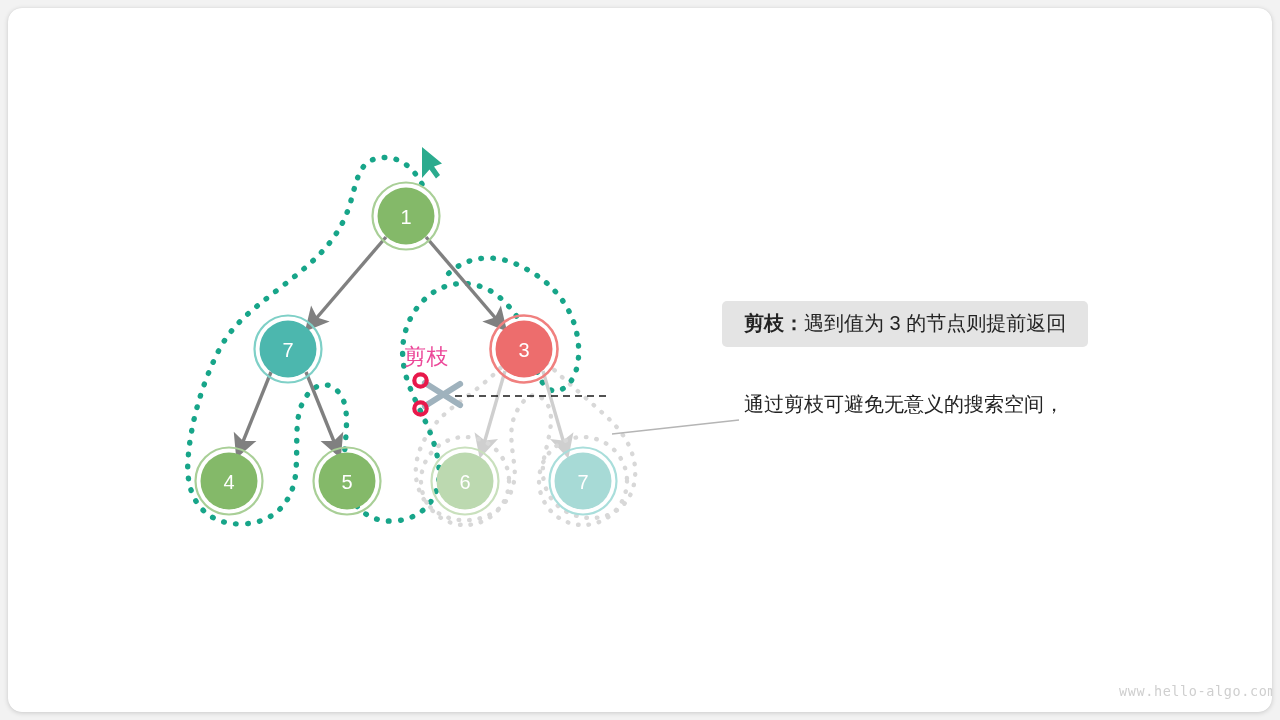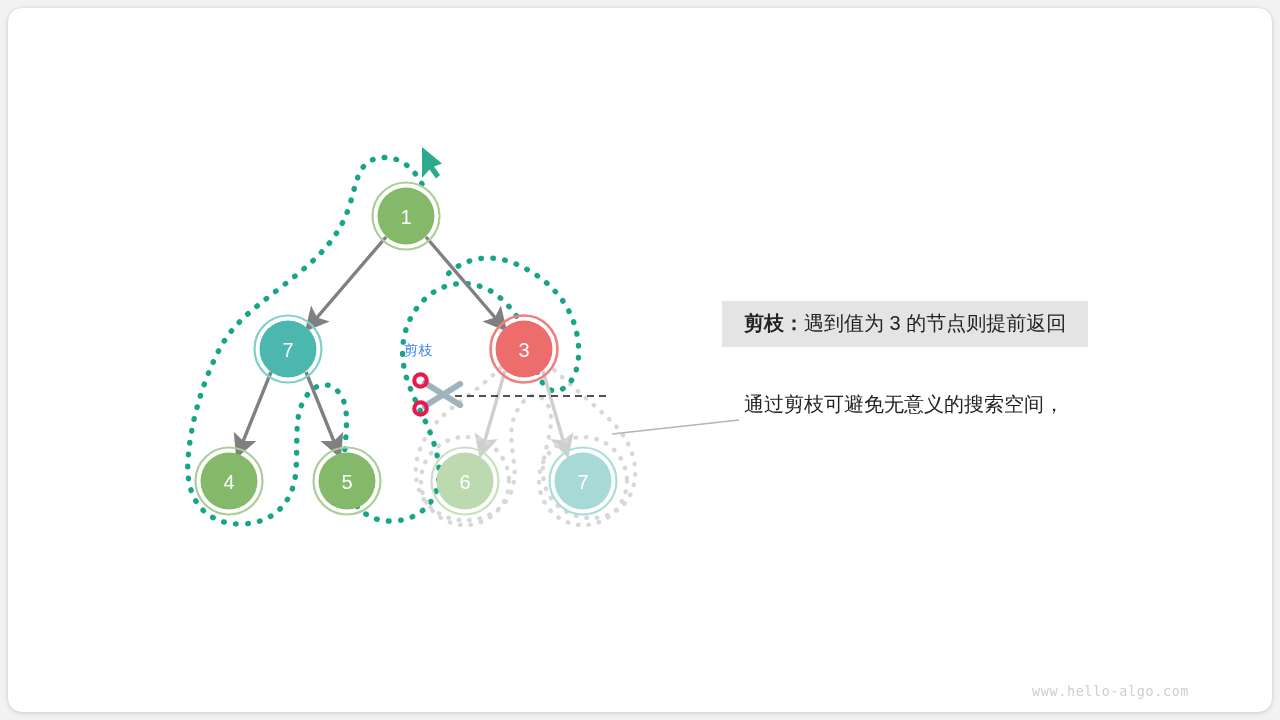--- a/index.html
+++ b/index.html
@@ -52,52 +52,52 @@
     text-anchor: middle;
     dominant-baseline: central;
   }
   .cjk {
     font-family: "Liberation Sans", "DejaVu Sans", sans-serif;
   }
   .prune-label {
     position: absolute;
     left: 396px;
     top: 334px;
-    font-size: 14px;
-    color: #3b82f6;
+    font-size: 22px;
+    color: #ec4899;
     letter-spacing: 0.5px;
     white-space: nowrap;
   }
   .callout-box {
     position: absolute;
     left: 714px;
     top: 293px;
     background: #e4e4e4;
-    border-radius: 0;
+    border-radius: 5px;
     padding: 9px 22px 11px 22px;
     font-size: 20px;
     color: #232323;
     white-space: nowrap;
     line-height: 1.3;
   }
   .callout-box .bold {
     font-weight: bold;
   }
   .desc-text {
     position: absolute;
     left: 736px;
     top: 381px;
     font-size: 20px;
     color: #232323;
     line-height: 1.55;
     white-space: nowrap;
   }
   .watermark {
     position: absolute;
-    left: 1024px;
+    left: 1111px;
     top: 675px;
     font-family: "DejaVu Sans Mono", "Liberation Mono", monospace;
     font-size: 13.5px;
     color: #cfcfcf;
     letter-spacing: 0.6px;
     white-space: nowrap;
   }
 </style>
 </head>
 <body>

